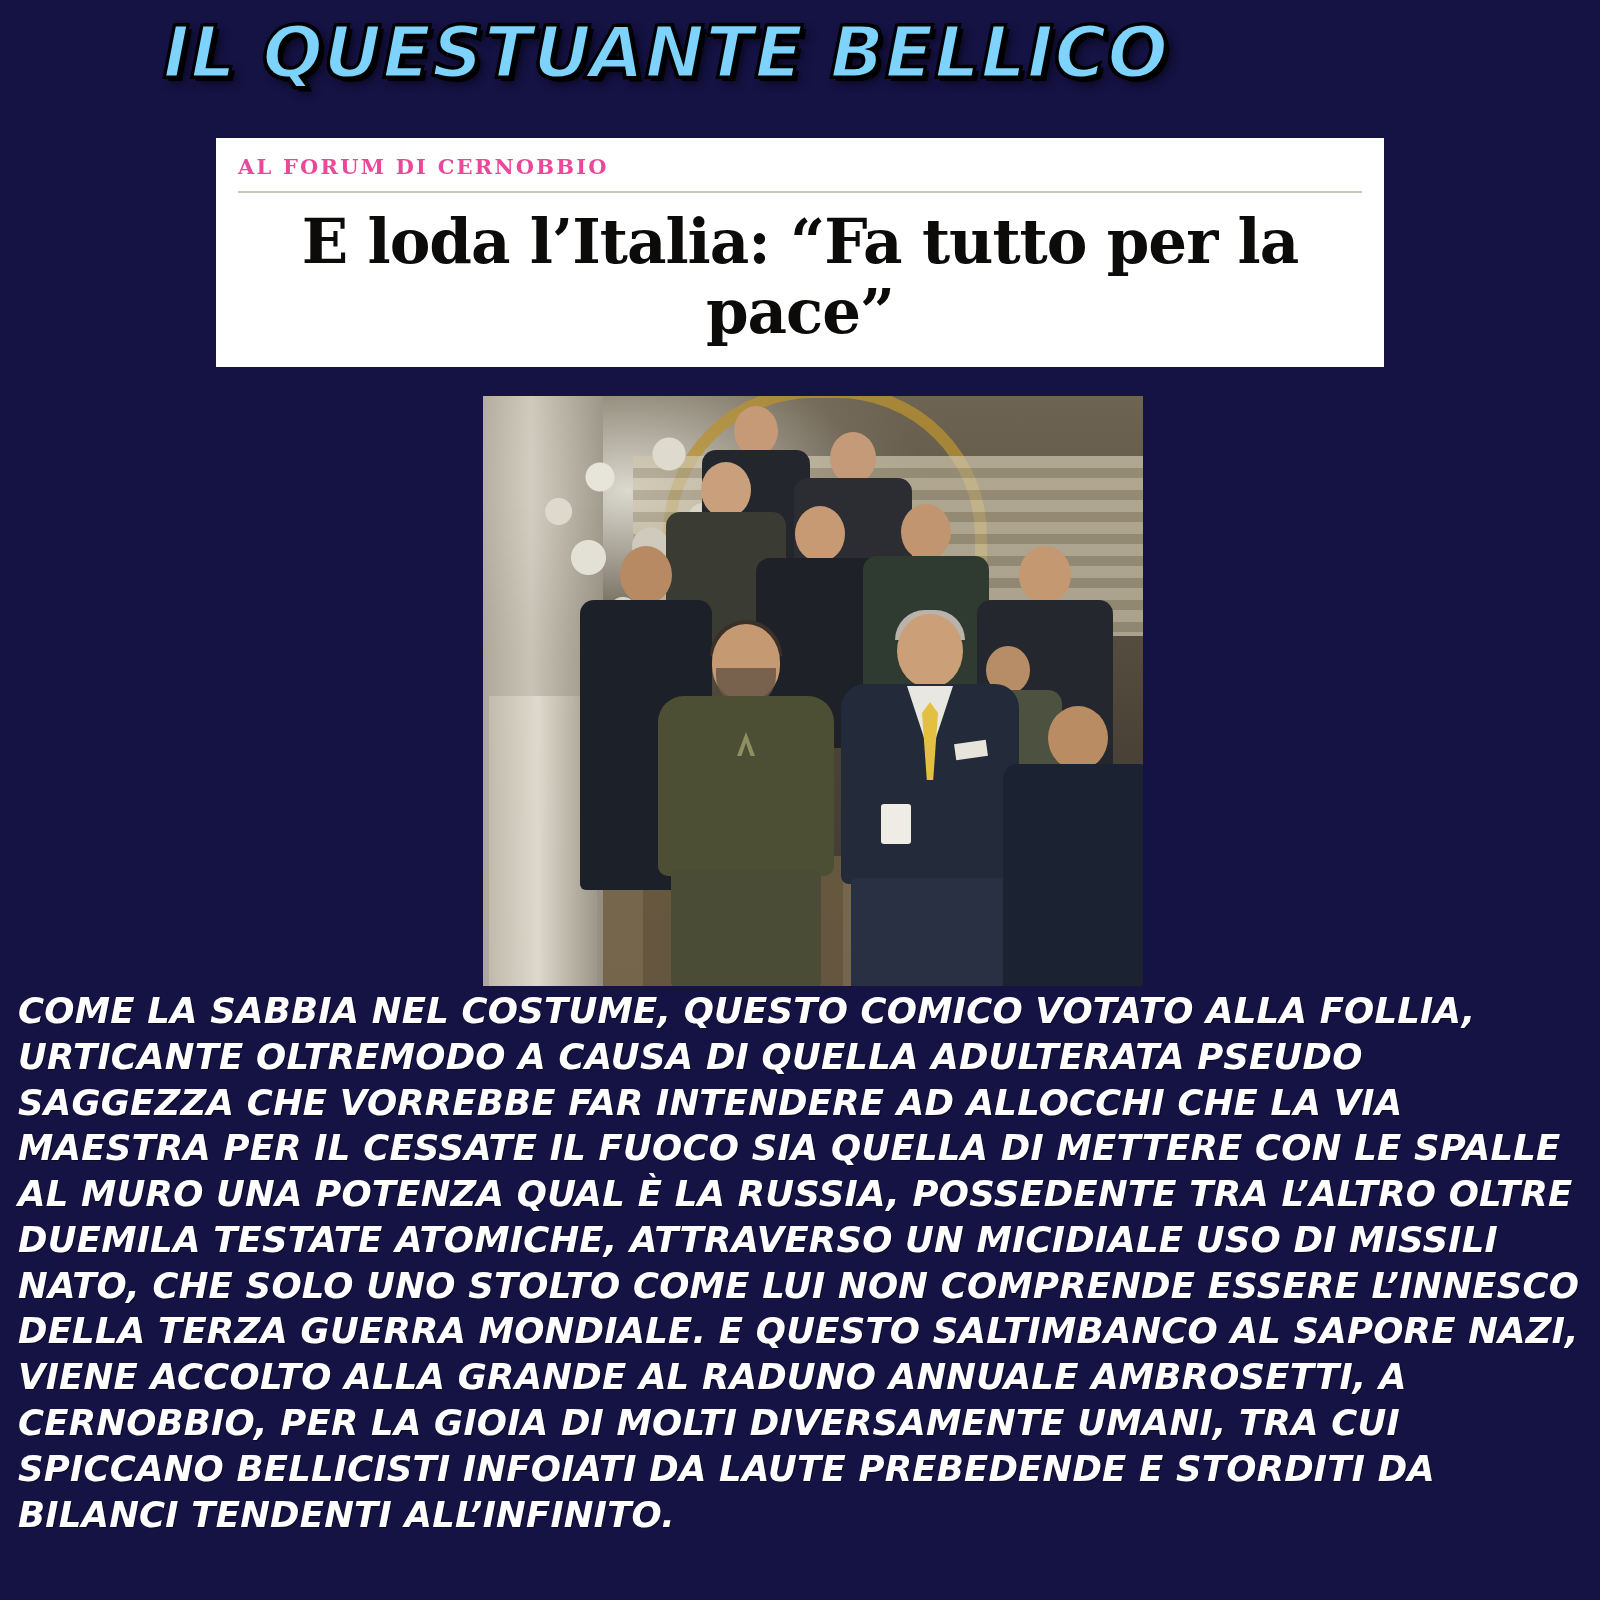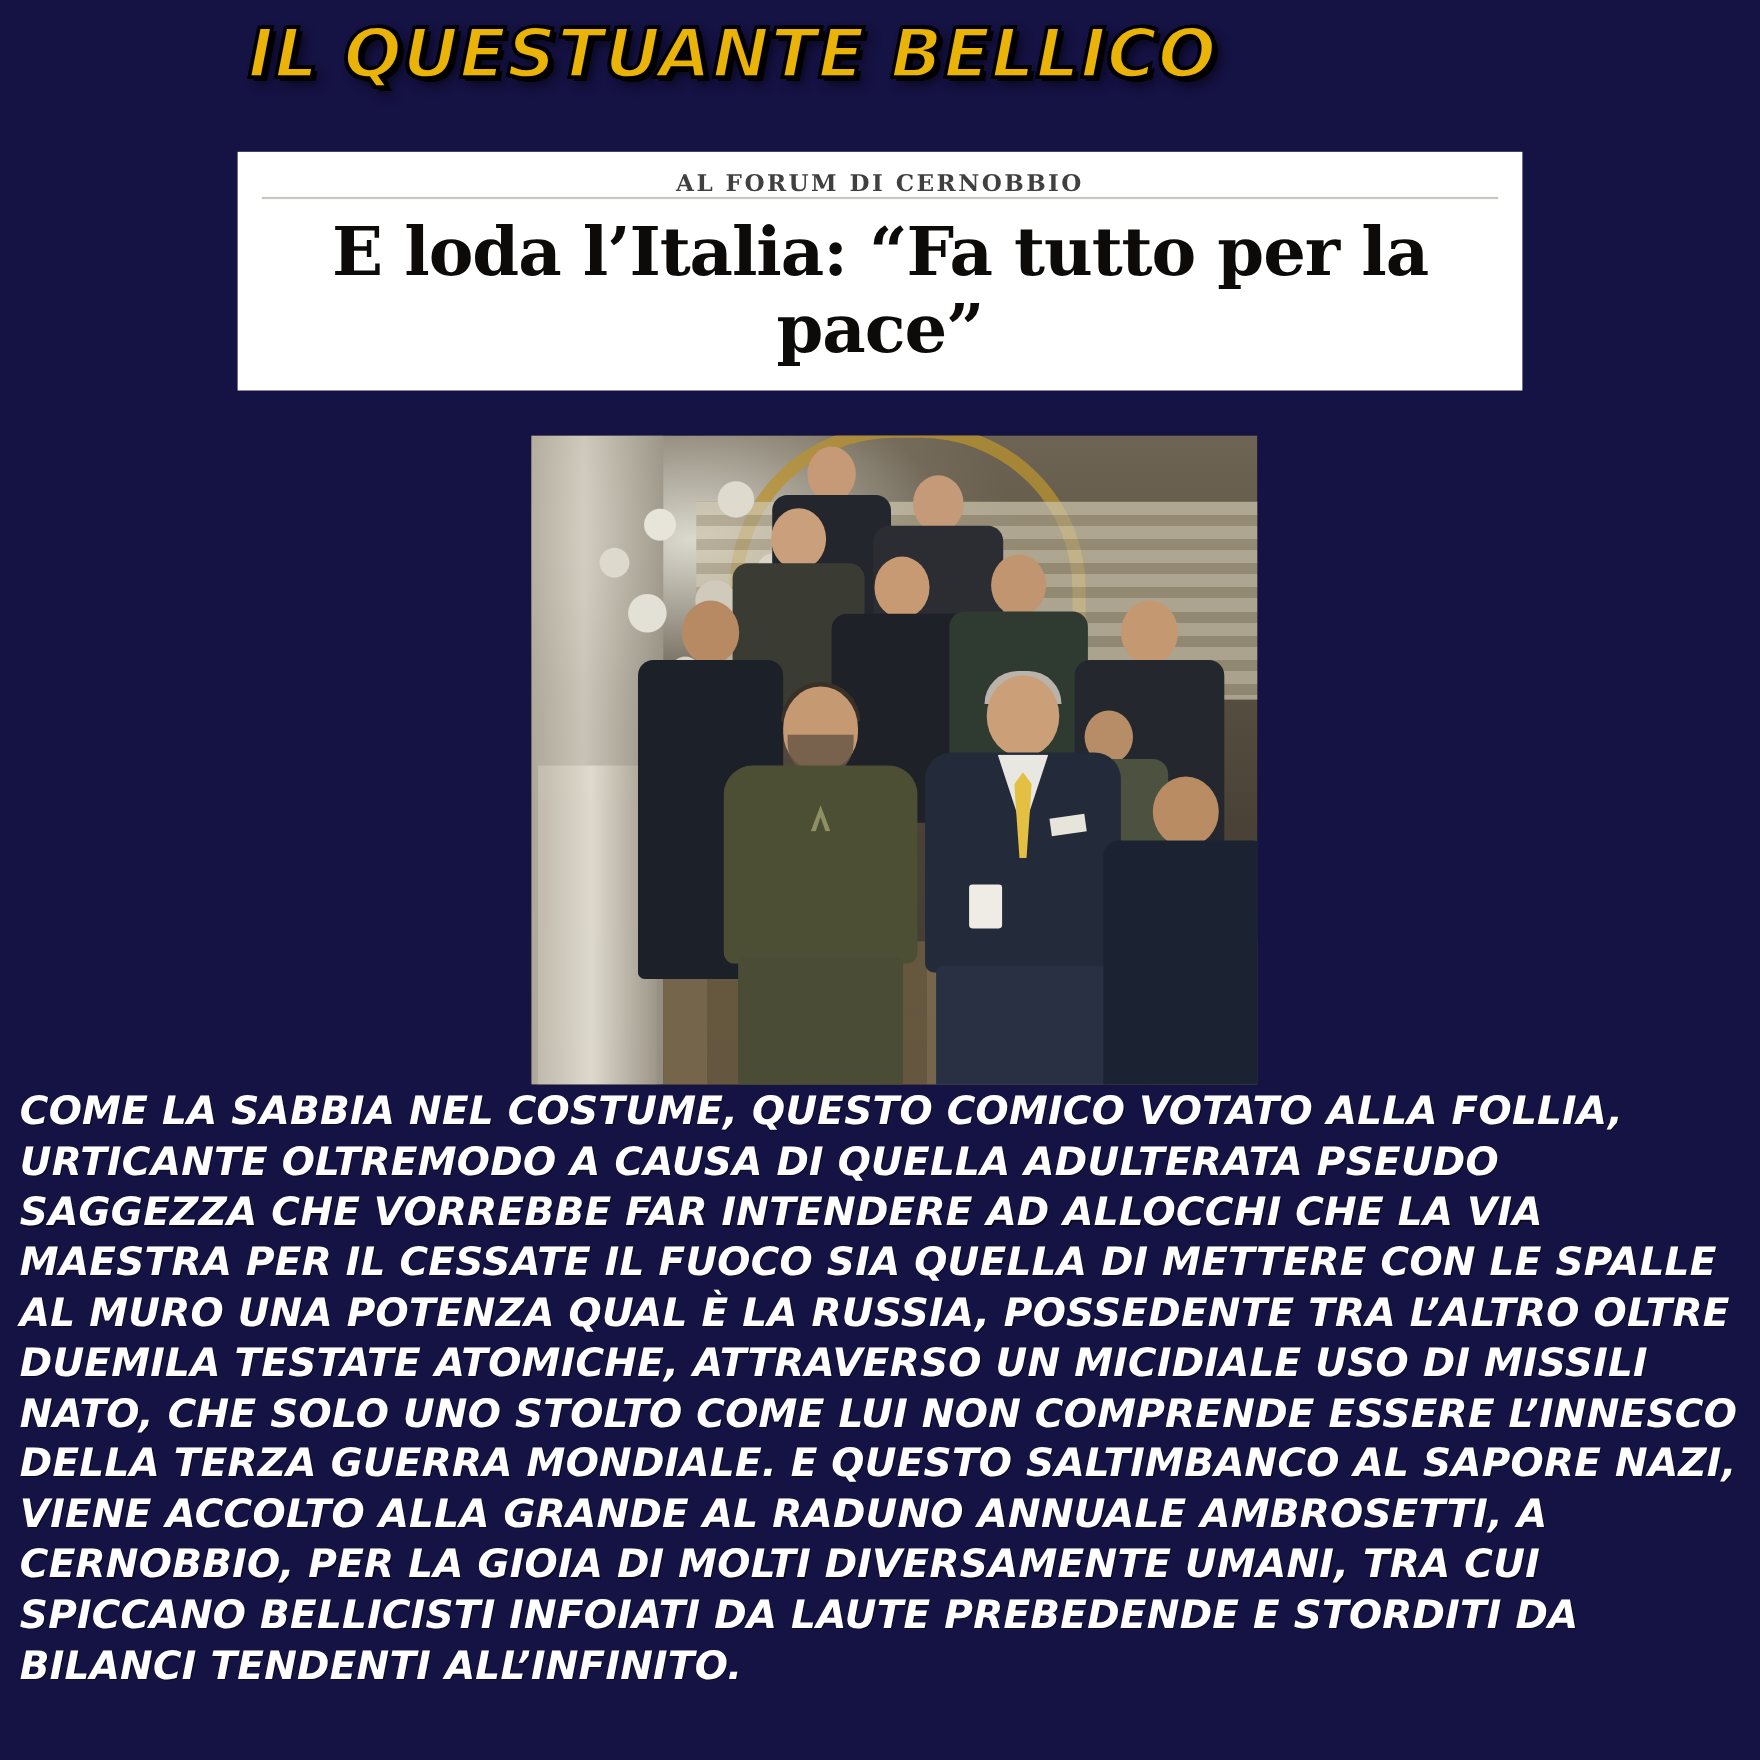--- a/index.html
+++ b/index.html
@@ -24,23 +24,23 @@
   
   .masthead {
     position: absolute;
     top: 16px;
     left: 0;
     width: 1332px;
     text-align: center;
     font-family: "DejaVu Sans", sans-serif;
     font-weight: bold;
     font-style: italic;
-    font-size: 62px;
+    font-size: 71px;
     letter-spacing: 1px;
-    color: #eab308;
+    color: #7dd3fc;
     text-transform: uppercase;
     -webkit-text-stroke: 3px #000000;
     text-shadow:
       4px 4px 0 #000,
       -2px 2px 0 #000,
       2px -2px 0 #000,
       6px 6px 10px rgba(0,0,0,0.6);
     line-height: 1.05;
     white-space: nowrap;
   }
@@ -53,22 +53,22 @@
     width: 1168px;
     background: #ffffff;
     box-sizing: border-box;
     padding: 16px 22px 20px 22px;
   }
   .kicker {
     font-family: "DejaVu Serif", serif;
     font-weight: bold;
     font-size: 21px;
     letter-spacing: 2.2px;
-    text-align: center;
-    color: #404040;
+    color: #ec4899;
+    padding-bottom: 12px;
   }
   .rule {
     height: 2px;
     background: #c9c6bf;
     width: 100%;
     margin-bottom: 14px;
   }
   .headline {
     font-family: "DejaVu Serif", serif;
     font-weight: bold;

